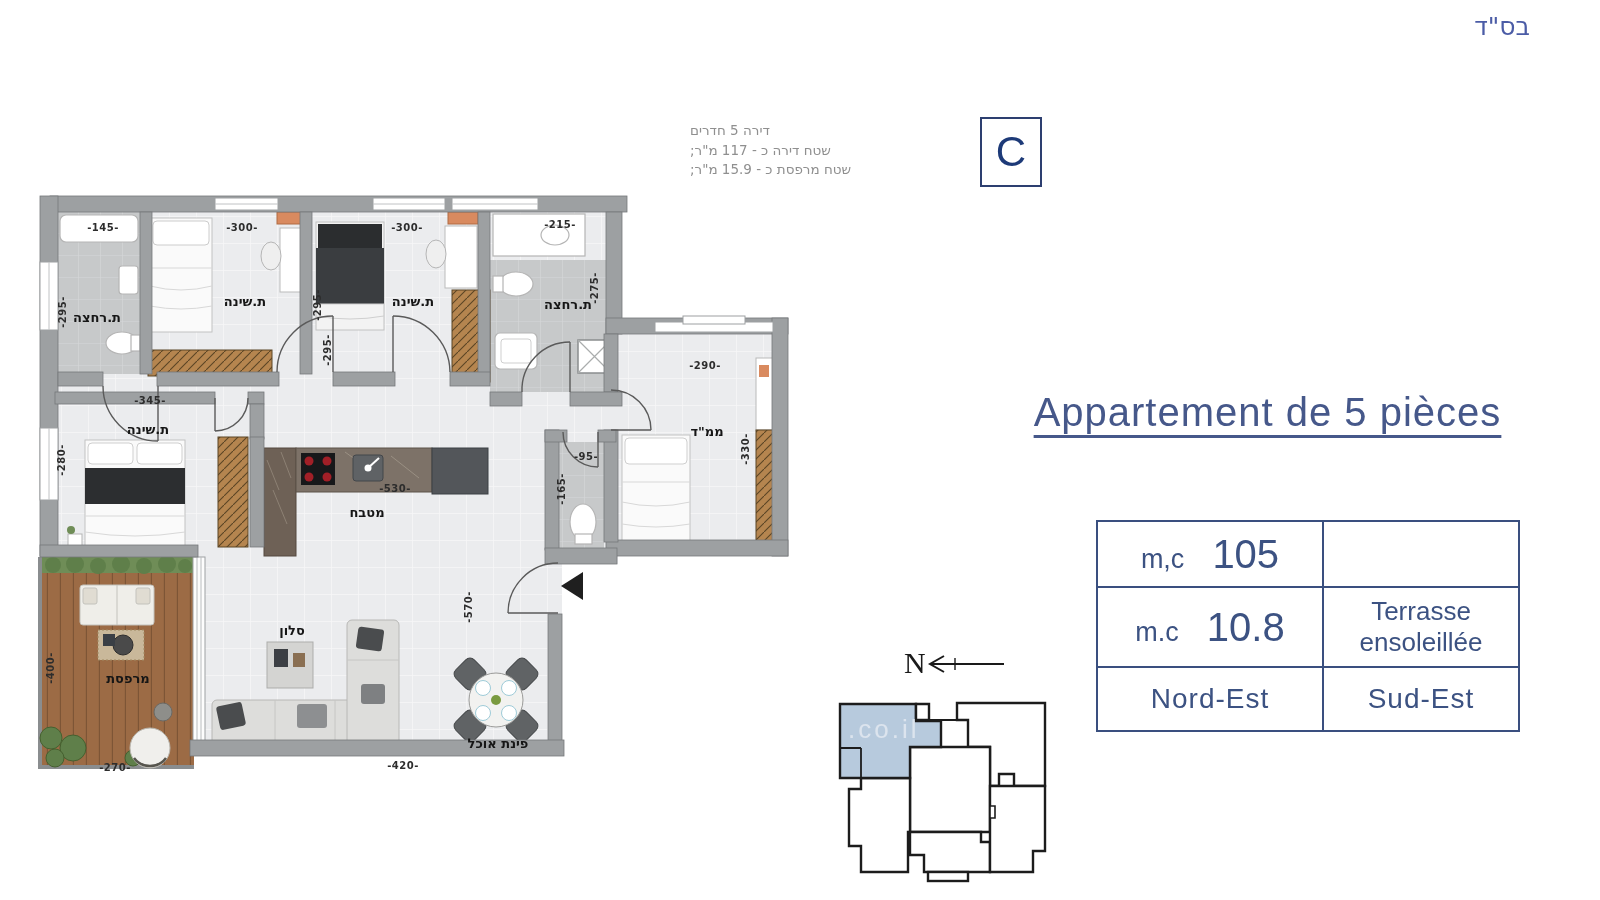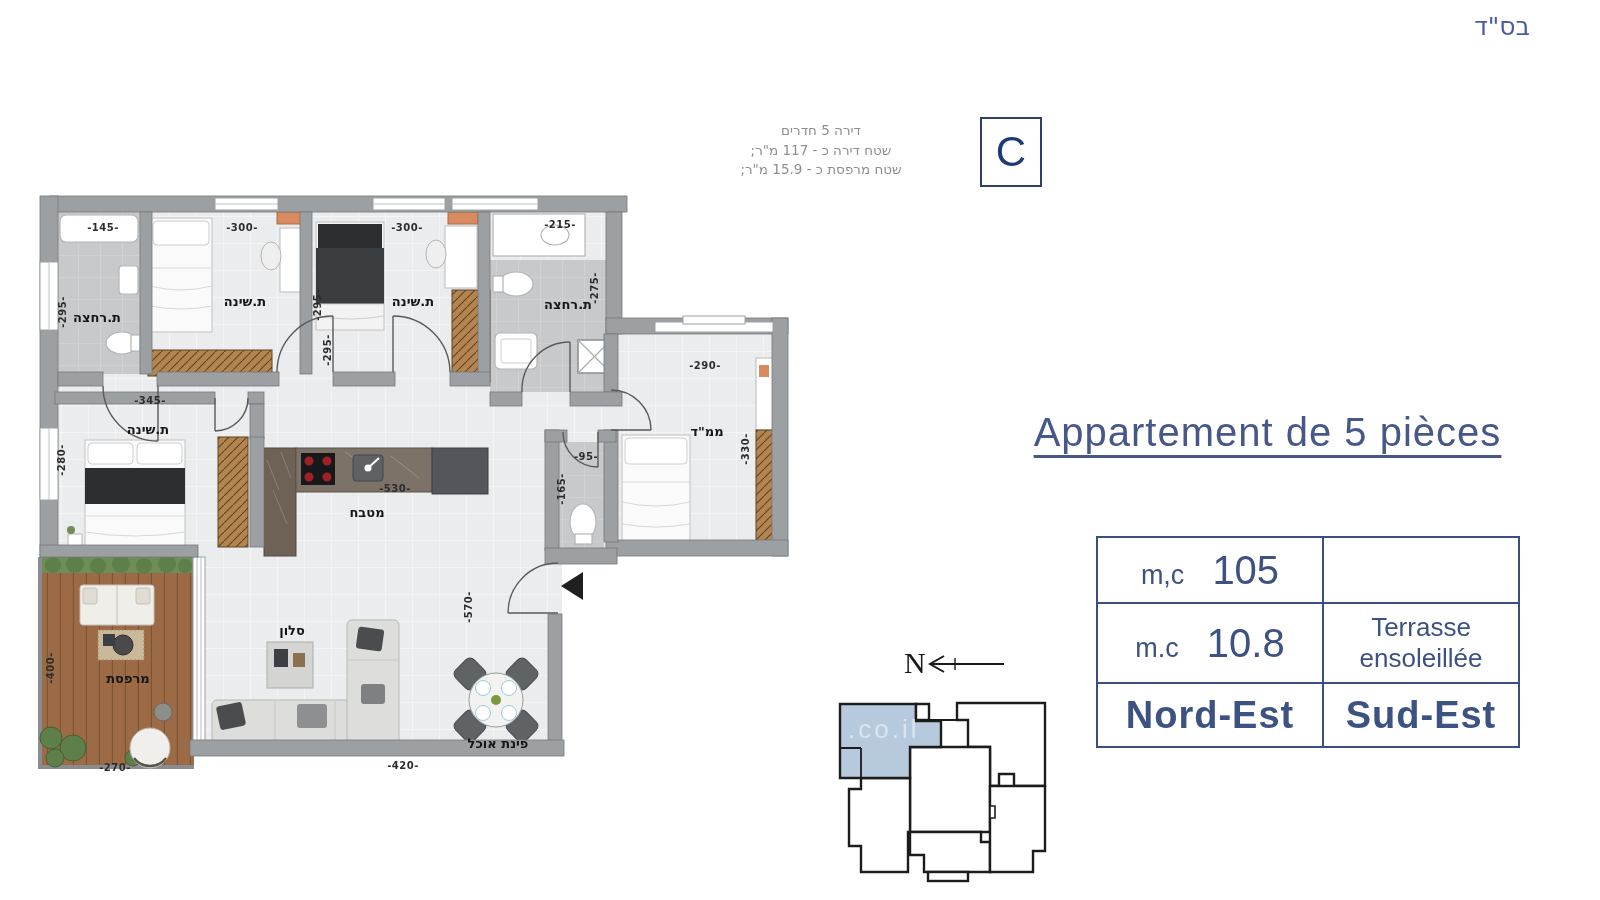--- a/index.html
+++ b/index.html
@@ -4,46 +4,46 @@
 <style>
   html,body{margin:0;padding:0;background:#ffffff;}
   .stage{position:relative;width:1600px;height:900px;background:#ffffff;overflow:hidden;
          font-family:"Liberation Sans",sans-serif;}
 
   
   .bsd{position:absolute;left:1420px;top:12px;width:110px;text-align:right;
        font-size:25px;color:#4b5ca6;font-family:"DejaVu Sans",sans-serif;}
 
   
-  .badge-text{position:absolute;left:690px;top:121px;width:262px;text-align:center;
+  .badge-text{position:absolute;left:690px;top:121px;width:262px;text-align:left;
               direction:rtl;font-size:13.5px;line-height:1.45;color:#8f8f8f;
               font-family:"DejaVu Sans",sans-serif;}
   .badge-box{position:absolute;left:980px;top:117px;width:58px;height:66px;
              border:2px solid #2d3f70;display:flex;align-items:center;justify-content:center;}
   .badge-box span{font-size:42px;color:#1d3a78;line-height:1;}
 
   
   .main-title{position:absolute;left:1010px;top:390px;width:515px;text-align:center;
               font-size:40px;letter-spacing:1px;color:#46588a;
               text-decoration:underline;text-underline-offset:9px;
-              text-decoration-thickness:2.5px;white-space:nowrap;margin-top:20px;}
+              text-decoration-thickness:2.5px;white-space:nowrap;}
 
   
-  .spec{position:absolute;left:1096px;top:536px;border-collapse:collapse;}
+  .spec{position:absolute;left:1096px;top:520px;border-collapse:collapse;}
   .spec td{border:2.5px solid #3a4f7f;color:#3c5282;text-align:center;vertical-align:middle;
            padding:0;}
   .spec .c1{width:224px;}
   .spec .c2{width:194px;}
   .spec .r1{height:64px;}
   .spec .r2{height:78px;}
   .spec .r3{height:62px;}
   .cellflex{display:flex;align-items:baseline;justify-content:center;gap:28px;}
   .cellflex .lab{font-size:27px;}
   .cellflex .val{font-size:40px;}
-  .dir-cell{font-size:38px;letter-spacing:1px;font-weight:bold;}
+  .dir-cell{font-size:28px;letter-spacing:1px;}
   .terr-cell{font-size:26px;line-height:1.2;padding:4px 10px;}
 
   
   .fp-label{font-family:"DejaVu Sans",sans-serif;font-weight:bold;font-size:13px;fill:#161616;}
   .fp-dim{font-family:"DejaVu Sans",sans-serif;font-weight:bold;font-size:10px;fill:#2d2d2d;letter-spacing:.5px;}
   .wall{fill:#9da0a2;stroke:#75787a;stroke-width:.8;}
   .doorarc{fill:none;stroke:#5a5a5a;stroke-width:1.4;}
   .win{fill:#ffffff;stroke:#9da0a2;stroke-width:1;}
   .fixt{fill:#ffffff;stroke:#b5b5b5;stroke-width:1.2;}
 </style>

